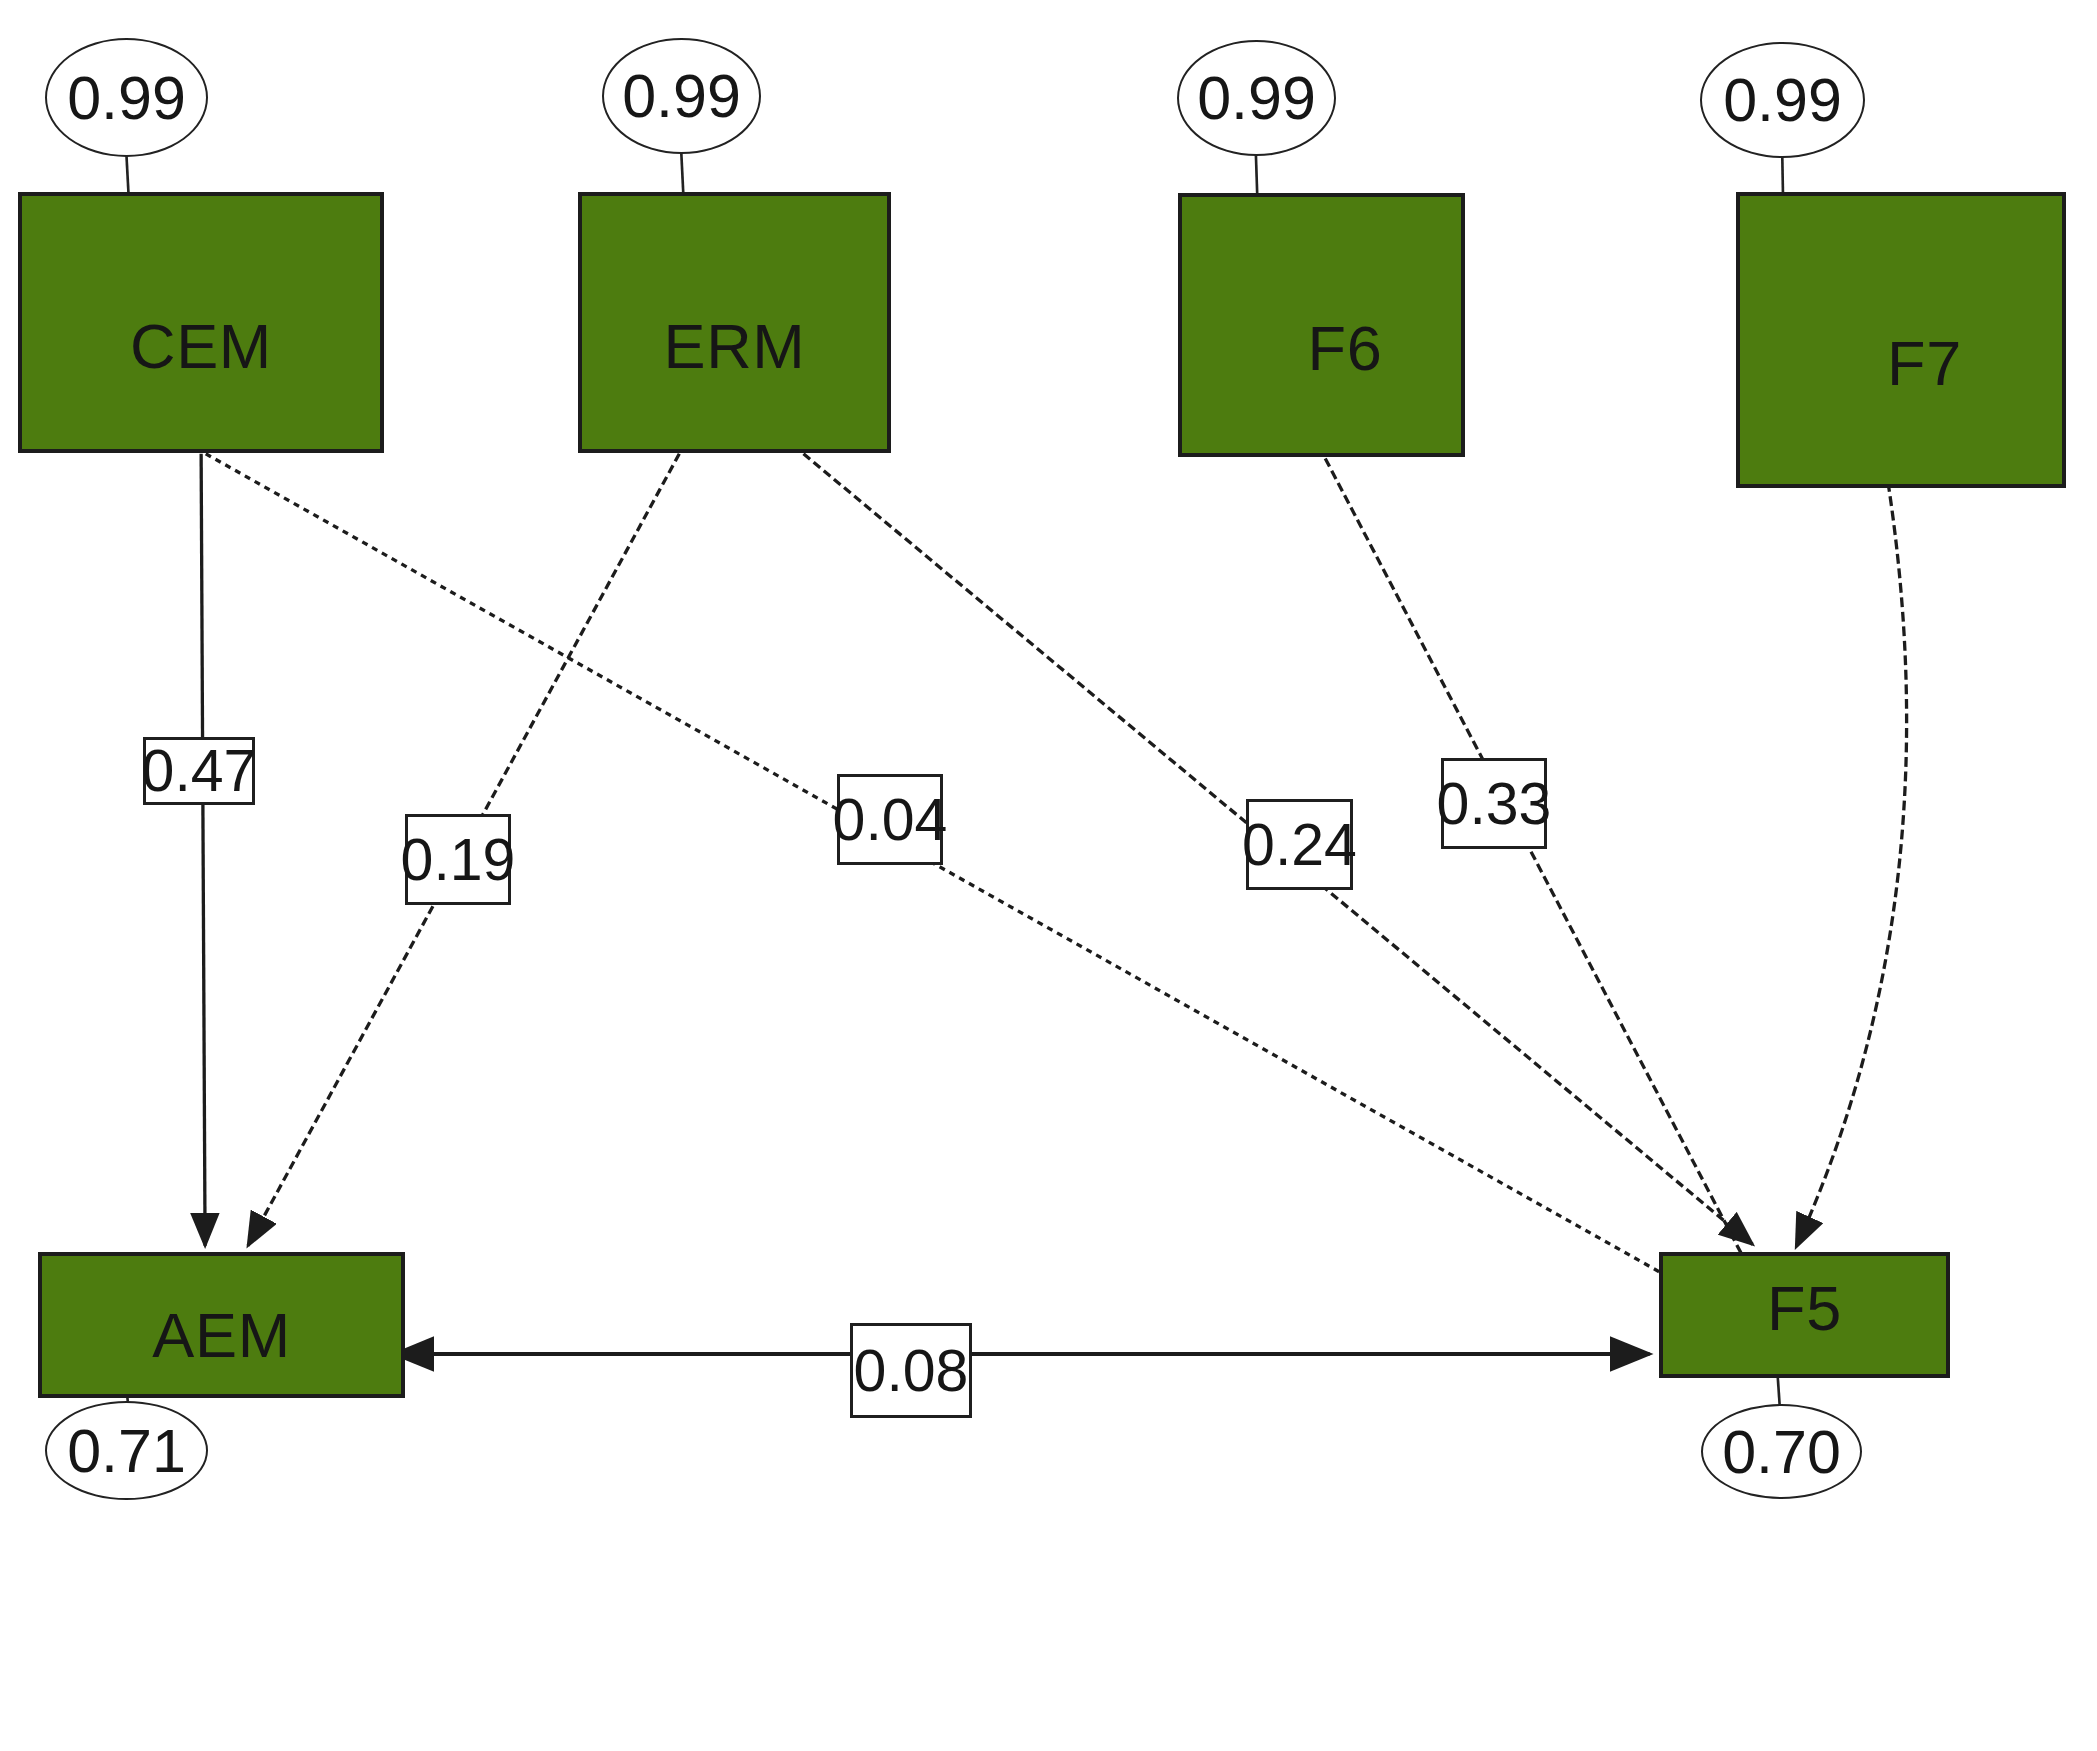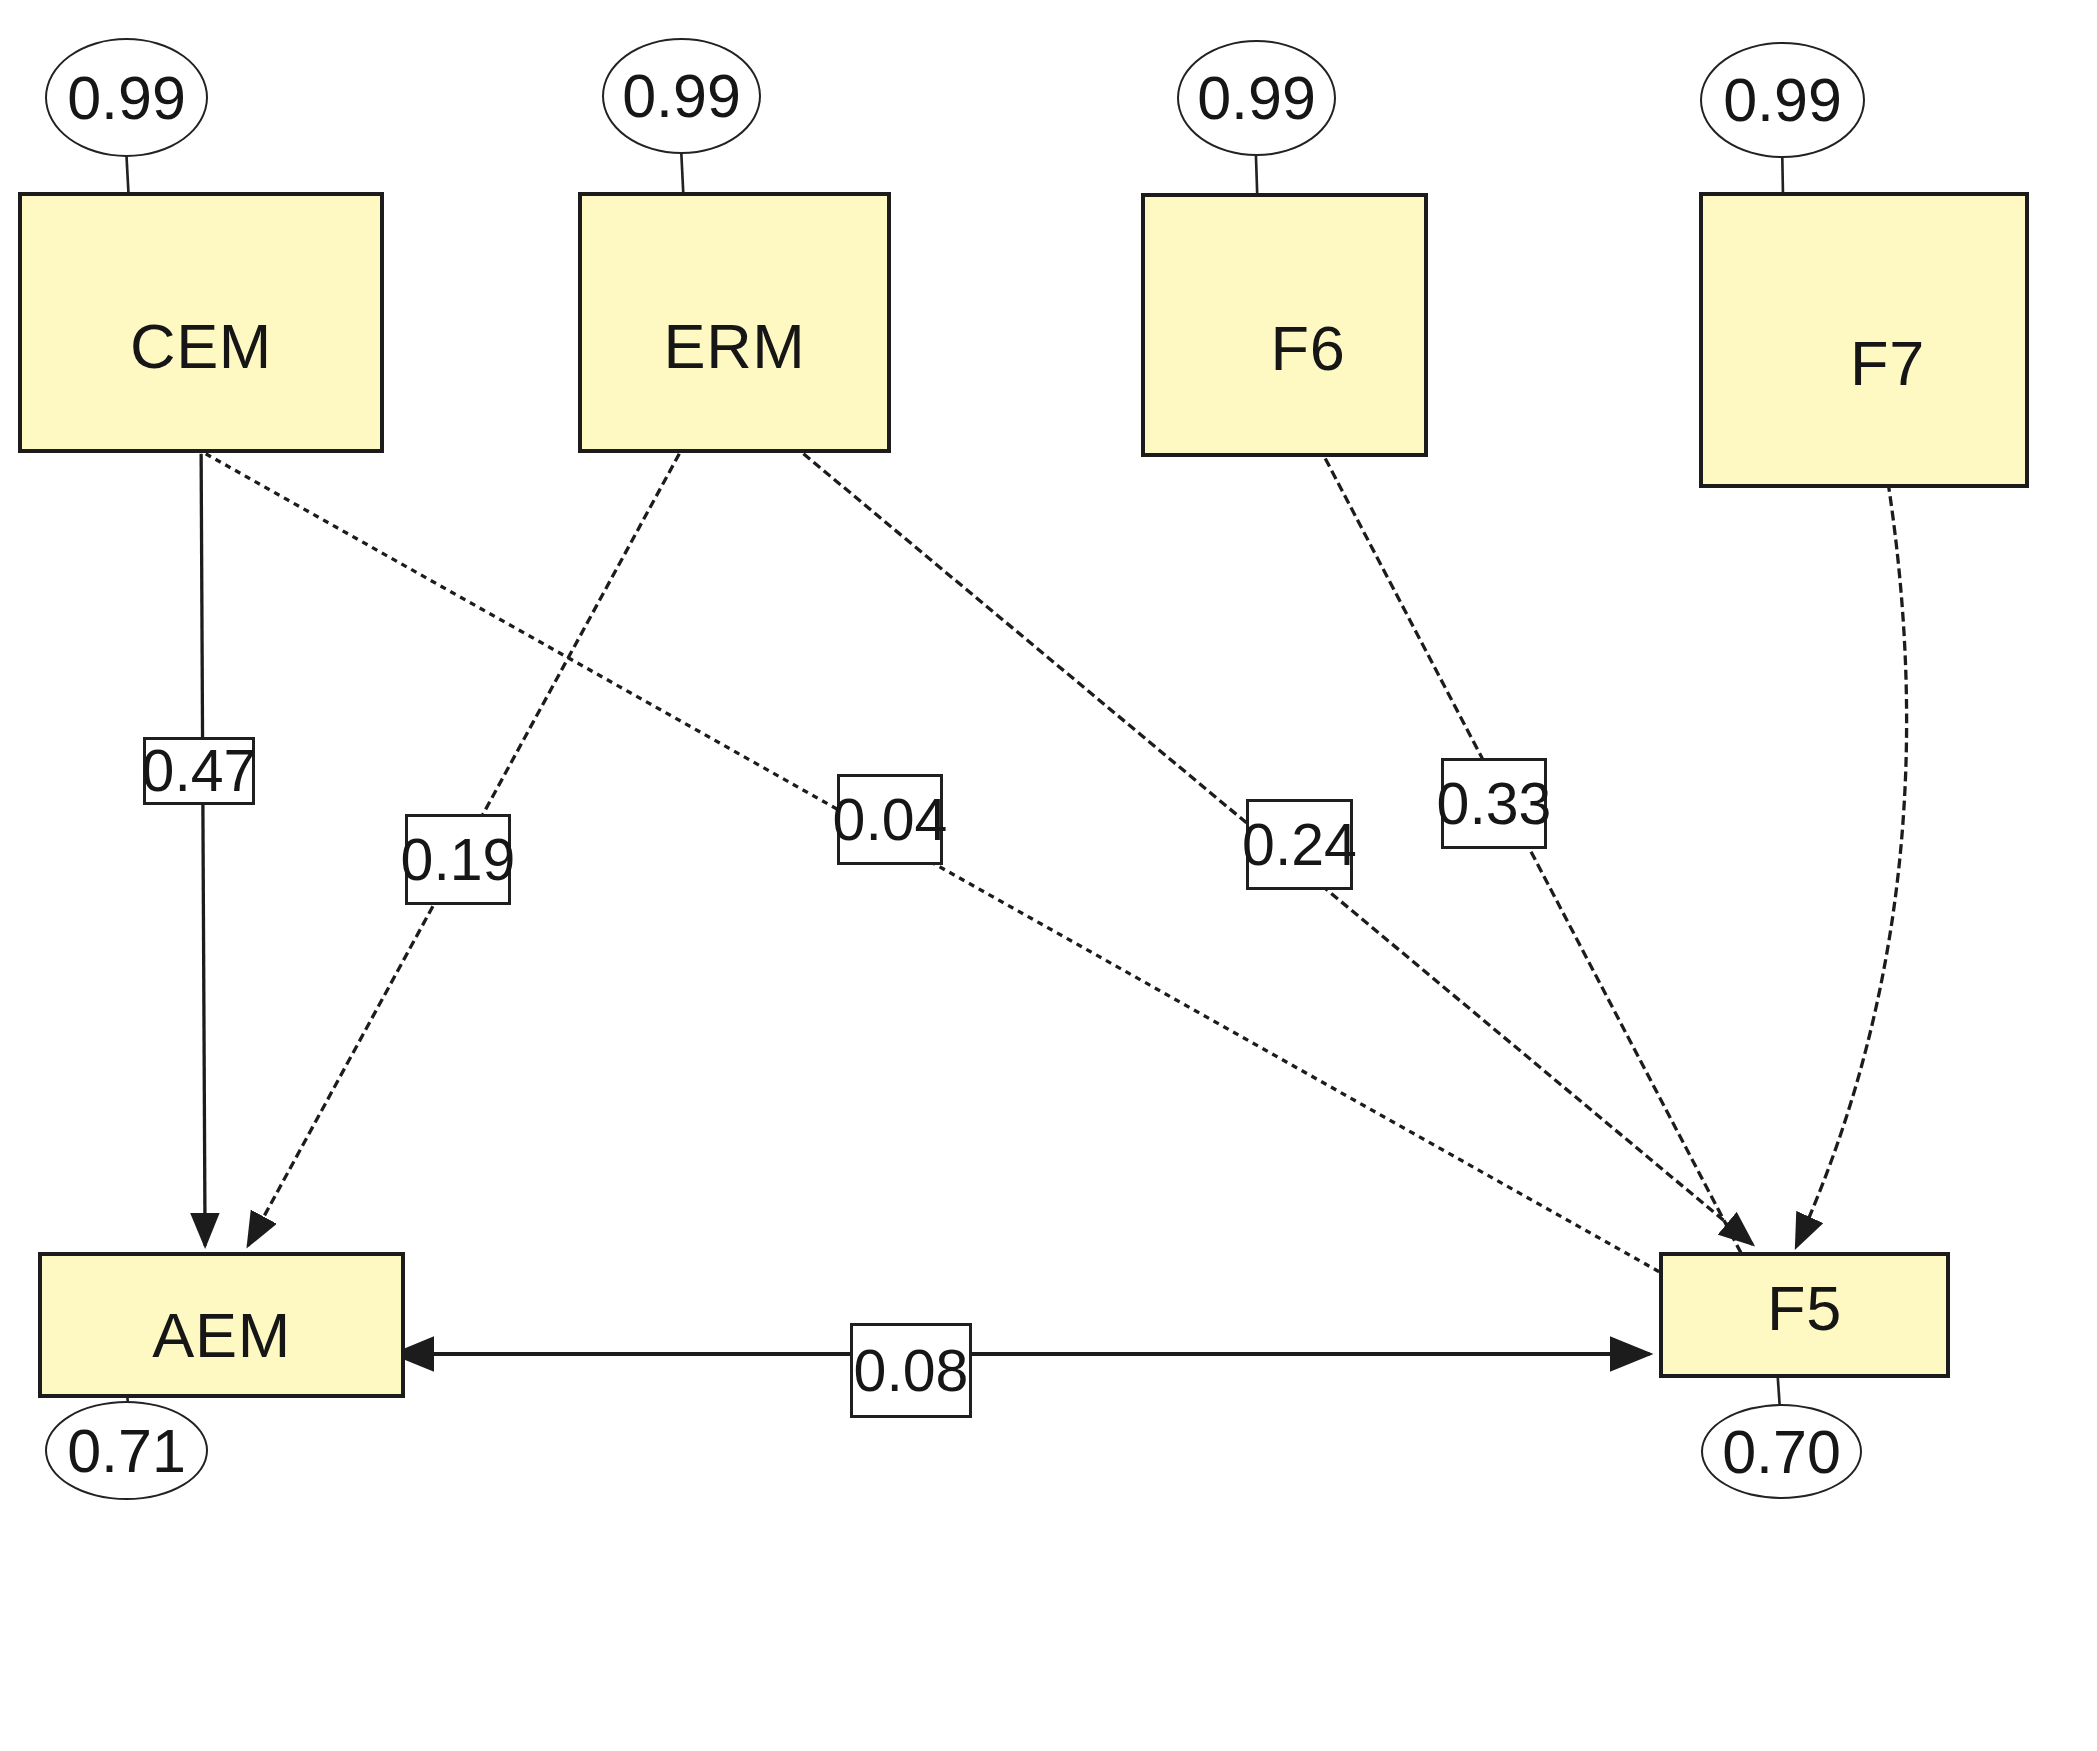--- a/index.html
+++ b/index.html
@@ -1,23 +1,23 @@
 <!DOCTYPE html>
 <html style="font-size:10.6px"><head>
 <meta charset="utf-8">
 <style>
   html,body{margin:0;padding:0;background:#ffffff;}
   body{width:2097px;height:1751px;position:relative;overflow:hidden;
        font-family:"Liberation Sans","DejaVu Sans",sans-serif;color:#161616;}
   .stage{position:absolute;left:1px;top:0;width:2097px;height:1751px;}
   svg.wires{position:absolute;left:0;top:0;width:2097px;height:1751px;}
-  .node{position:absolute;box-sizing:border-box;border:4px solid #1c1c1c;background:#fef9c3;
+  .node{position:absolute;box-sizing:border-box;border:4px solid #1c1c1c;background:#4d7c0f;
         display:flex;align-items:center;justify-content:center;font-size:63px;letter-spacing:0.7px;}
   .node.toprow{padding-top:46px;}
-  .node.shiftright{padding-left:47px;}
+  .node.shiftright{padding-left:47px;margin-left:37px;}
   .ellipse{position:absolute;box-sizing:border-box;border:2.6px solid #222222;border-radius:50%;
         background:#ffffff;display:flex;align-items:center;justify-content:center;font-size:61px;}
   .coef{position:absolute;box-sizing:border-box;border:3.3px solid #1f1f1f;background:#ffffff;
         display:flex;align-items:center;justify-content:center;font-size:59px;z-index:3;}
   
   #box-cem{left:17px;top:192px;width:366px;height:261px;}
   #box-erm{left:577px;top:192px;width:313px;height:261px;}
   #box-f6{left:1140px;top:193px;width:287px;height:264px;}
   #box-f7{left:1698px;top:192px;width:330px;height:296px;}
   #box-aem{left:17px;top:1252px;width:367px;height:146px;padding-top:19px;margin-left:20px;}

